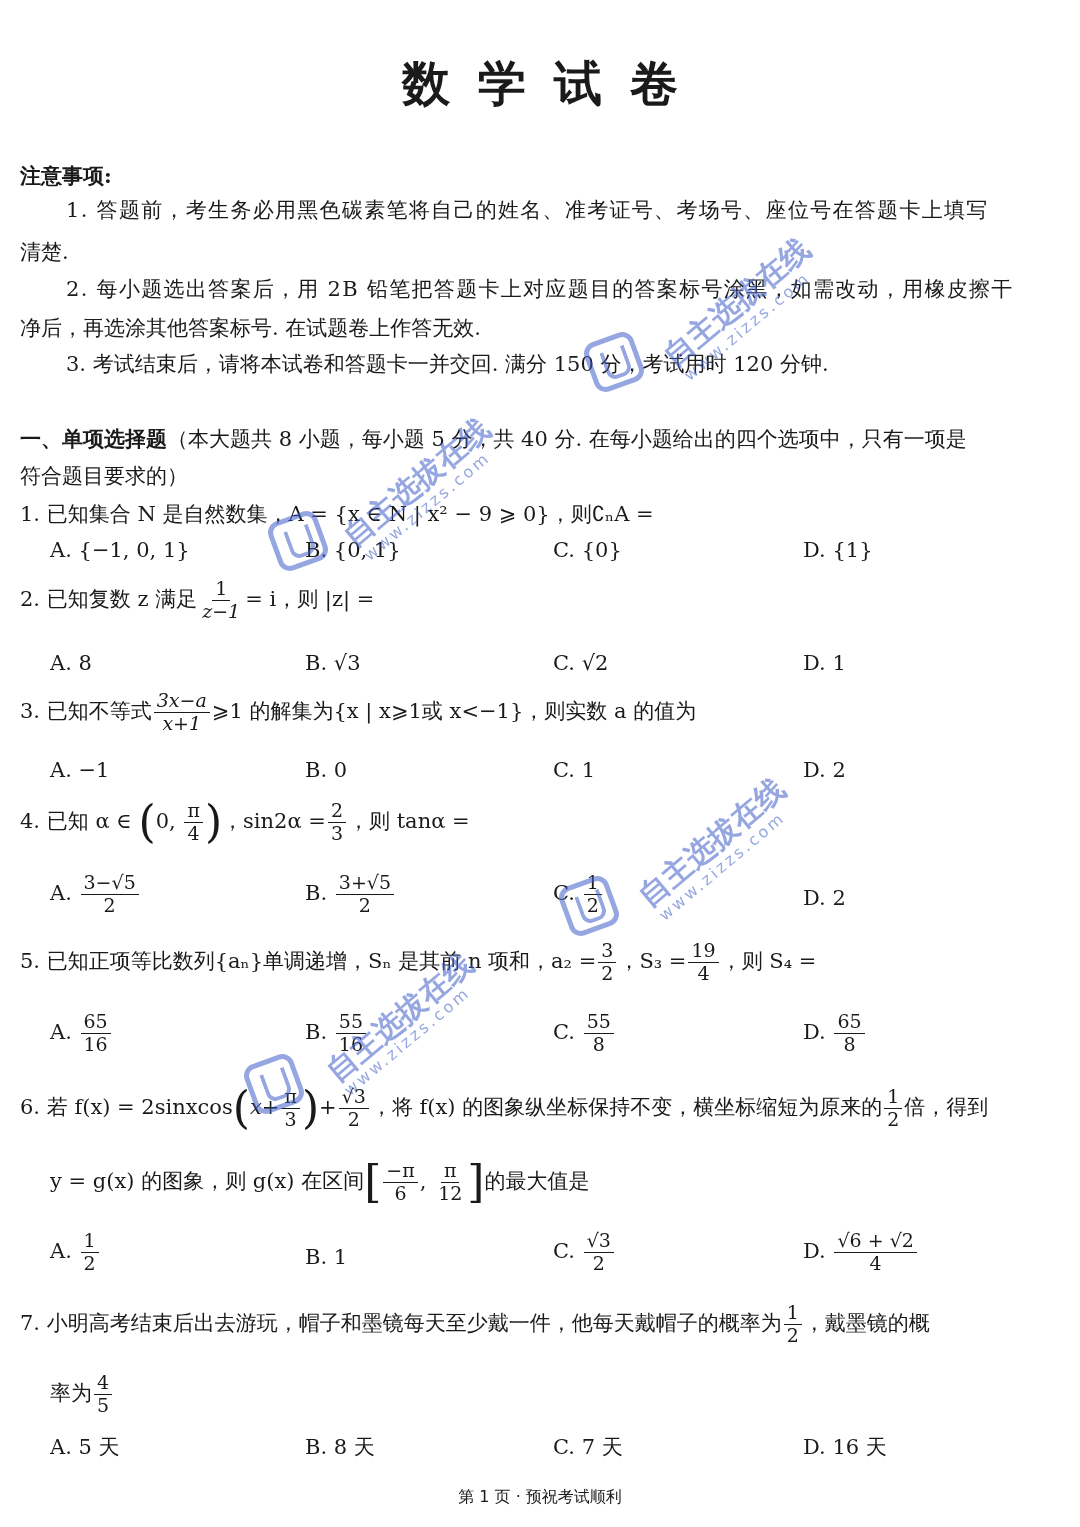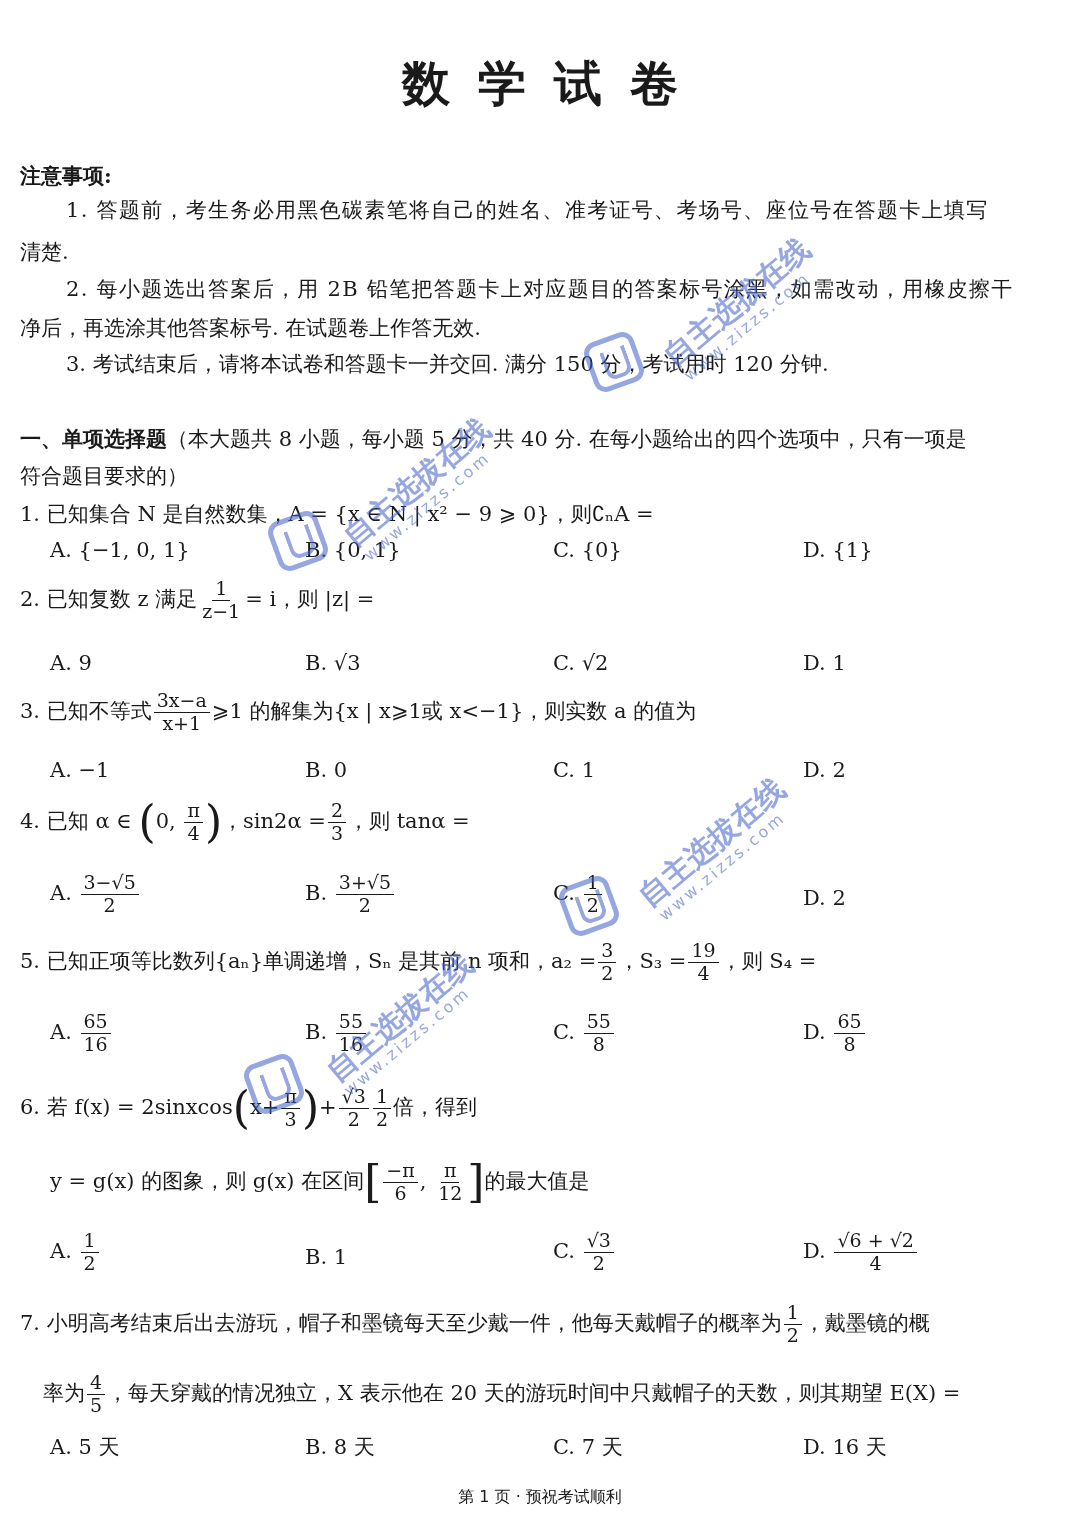--- a/index.html
+++ b/index.html
@@ -3,21 +3,21 @@
 <meta charset="utf-8">
 <style>
   html,body{margin:0;padding:0;background:#fff;}
   body{width:1080px;height:1527px;position:relative;overflow:hidden;
        font-family:"DejaVu Serif","Liberation Serif",serif;color:#1a1a1a;}
   .abs{position:absolute;}
   .title{left:0;width:1080px;top:52px;text-align:center;font-size:48px;font-weight:bold;letter-spacing:28px;text-indent:28px;}
   .line{font-size:21px;white-space:nowrap;}
   .bold{font-weight:bold;}
   .opt{font-size:21px;white-space:nowrap;}
-  .it{}
+  .it{font-style:italic;}
   .frac{display:inline-flex;flex-direction:column;align-items:center;vertical-align:middle;font-size:19px;line-height:1.15;margin:0 2px;}
   .frac .num{border-bottom:1.5px solid #1a1a1a;padding:0 3px;}
   .frac .den{padding:0 3px;}
   .big-paren{font-size:44px;font-weight:200;vertical-align:middle;line-height:1;}
   .footer{left:0;width:1080px;top:1487px;text-align:center;font-size:16px;font-family:"DejaVu Sans","Liberation Sans",sans-serif;}
   .wm{position:absolute;color:#3f5fc8;opacity:0.55;font-family:"DejaVu Sans",sans-serif;pointer-events:none;}
   .wm-text{transform:rotate(-40deg);transform-origin:left top;font-size:30px;font-weight:bold;white-space:nowrap;}
   .wm-url{transform:rotate(-40deg);transform-origin:left top;font-size:16px;white-space:nowrap;letter-spacing:3px;}
   .wm-logo{width:52px;height:52px;border:5px solid #3f5fc8;border-radius:12px;transform:rotate(-20deg);box-sizing:border-box;}
   .wm-logo::after{content:"";position:absolute;left:10px;top:8px;width:18px;height:26px;border:4px solid #3f5fc8;border-top:none;border-radius:0 0 10px 10px;}
@@ -46,21 +46,21 @@
 <div class="abs opt" style="left:305px;top:538px;">B. {0, 1}</div>
 <div class="abs opt" style="left:553px;top:538px;">C. {0}</div>
 <div class="abs opt" style="left:803px;top:538px;">D. {1}</div>
 
 <div class="abs line" style="left:20px;top:578px;">
   <span>2.</span> <span>已知复数 z 满足</span><span class="frac">
       <span class="num">1</span>
       <span class="den it">z−1</span>
     </span><span>= i，则 |z| =</span>
 </div>
-<div class="abs opt" style="left:50px;top:651px;">A. 9</div>
+<div class="abs opt" style="left:50px;top:651px;">A. 8</div>
 <div class="abs opt" style="left:305px;top:651px;">B. √3</div>
 <div class="abs opt" style="left:553px;top:651px;">C. √2</div>
 <div class="abs opt" style="left:803px;top:651px;text-align:right;">D. 1</div>
 
 <div class="abs line" style="left:20px;top:690px;">
   <span>3.</span> <span>已知不等式</span><span class="frac it">
       <span class="num">3x−a</span>
       <span class="den">x+1</span>
     </span><span>⩾1 的解集为{x | x⩾1或 x&lt;−1}，则实数 a 的值为</span>
 </div>
@@ -134,21 +134,21 @@
     </span>
 </div>
 
 <div class="abs line" style="left:20px;top:1086px;">
   <span>6.</span> <span>若 f(x) = 2sinxcos</span><span class="big-paren">(</span><span class="it">x</span>+<span class="frac">
       <span class="num">π</span>
       <span class="den">3</span>
     </span><span class="big-paren">)</span><span>+</span><span class="frac">
       <span class="num">√3</span>
       <span class="den">2</span>
-    </span><span class="frac">
+    </span><span>，将 f(x) 的图象纵坐标保持不变，横坐标缩短为原来的</span><span class="frac">
       <span class="num">1</span>
       <span class="den">2</span>
     </span><span>倍，得到</span>
 </div>
 <div class="abs line" style="left:50px;top:1160px;">
   <span>y = g(x) 的图象，则 g(x) 在区间</span><span class="big-paren">[</span><span class="frac">
       <span class="num">−π</span>
       <span class="den">6</span>
     </span>, <span class="frac">
       <span class="num">π</span>
@@ -176,25 +176,25 @@
       <span class="den">4</span>
     </span>
 </div>
 
 <div class="abs line" style="left:20px;top:1302px;">
   <span>7.</span> <span>小明高考结束后出去游玩，帽子和墨镜每天至少戴一件，他每天戴帽子的概率为</span><span class="frac">
       <span class="num">1</span>
       <span class="den">2</span>
     </span><span>，戴墨镜的概</span>
 </div>
-<div class="abs line" style="left:43px;top:1372px;">
+<div class="abs line" style="left:50px;top:1372px;">
   <span>率为</span><span class="frac">
       <span class="num">4</span>
       <span class="den">5</span>
-    </span><span>，每天穿戴的情况独立，X 表示他在 20 天的游玩时间中只戴帽子的天数，则其期望 E(X) =</span>
+    </span>
 </div>
 <div class="abs opt" style="left:50px;top:1433px;">A. 5 天</div>
 <div class="abs opt" style="left:305px;top:1433px;">B. 8 天</div>
 <div class="abs opt" style="left:553px;top:1433px;">C. 7 天</div>
 <div class="abs opt" style="left:803px;top:1433px;">D. 16 天</div>
 
 <div class="abs footer">第 1 页 · 预祝考试顺利</div>
 
 <div class="wm" style="left:588px;top:336px;">
     <div class="wm-logo" style="position:relative;"></div>

